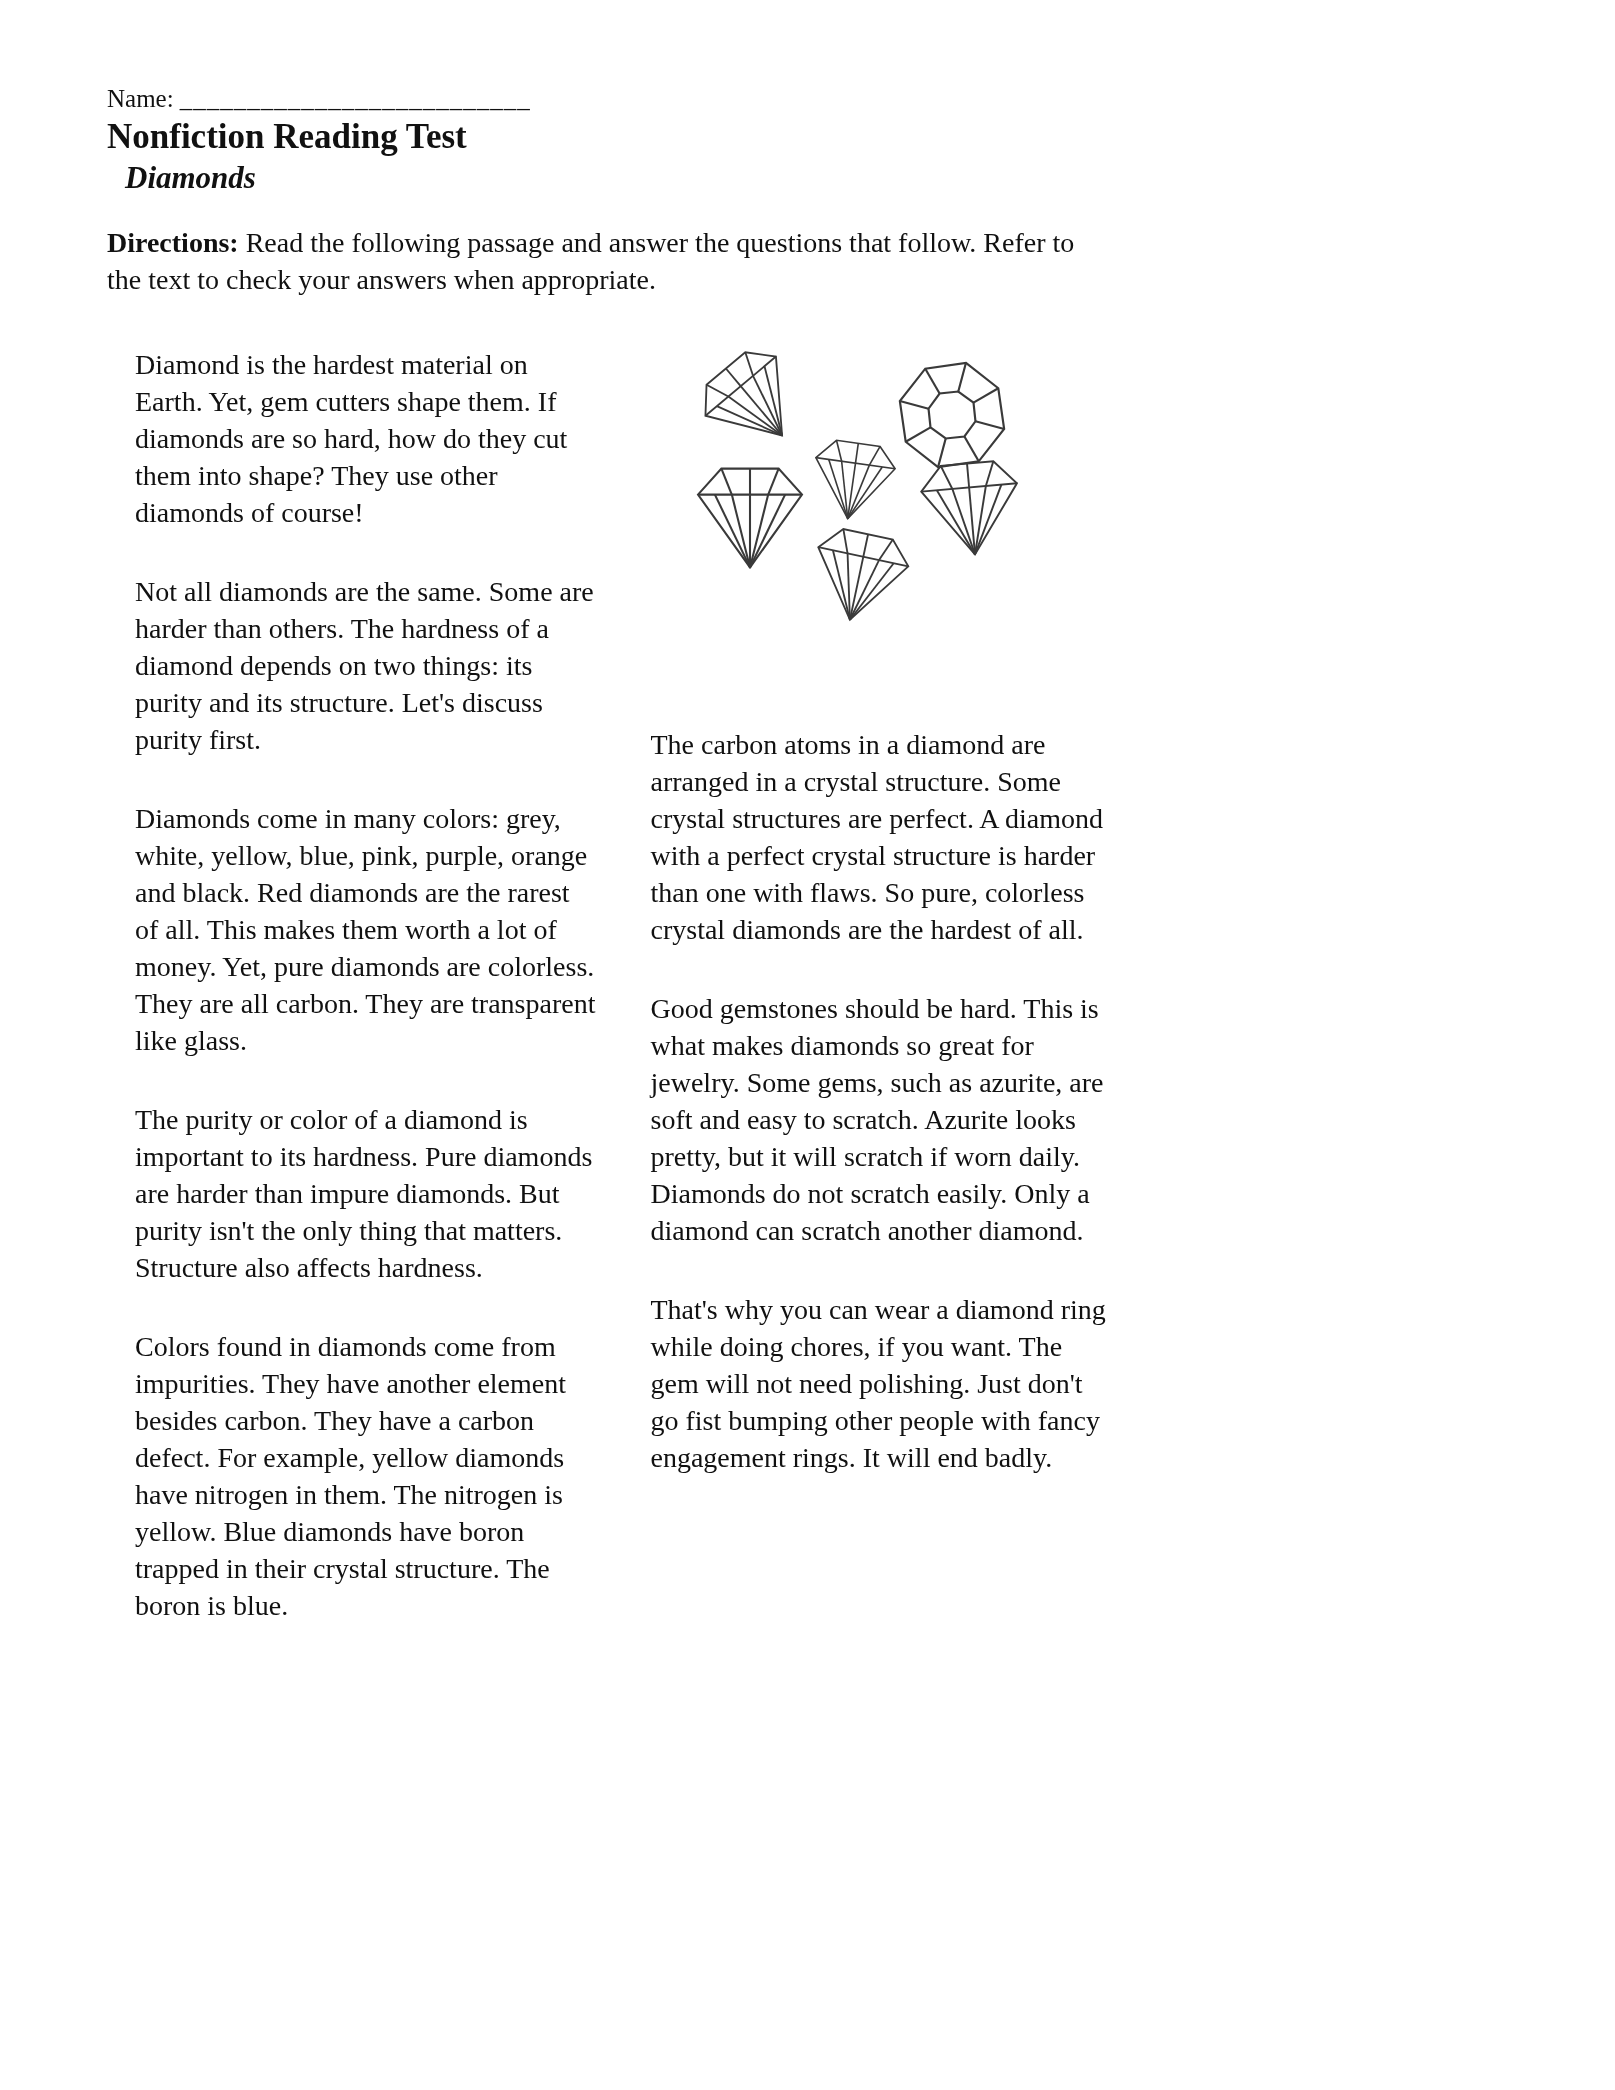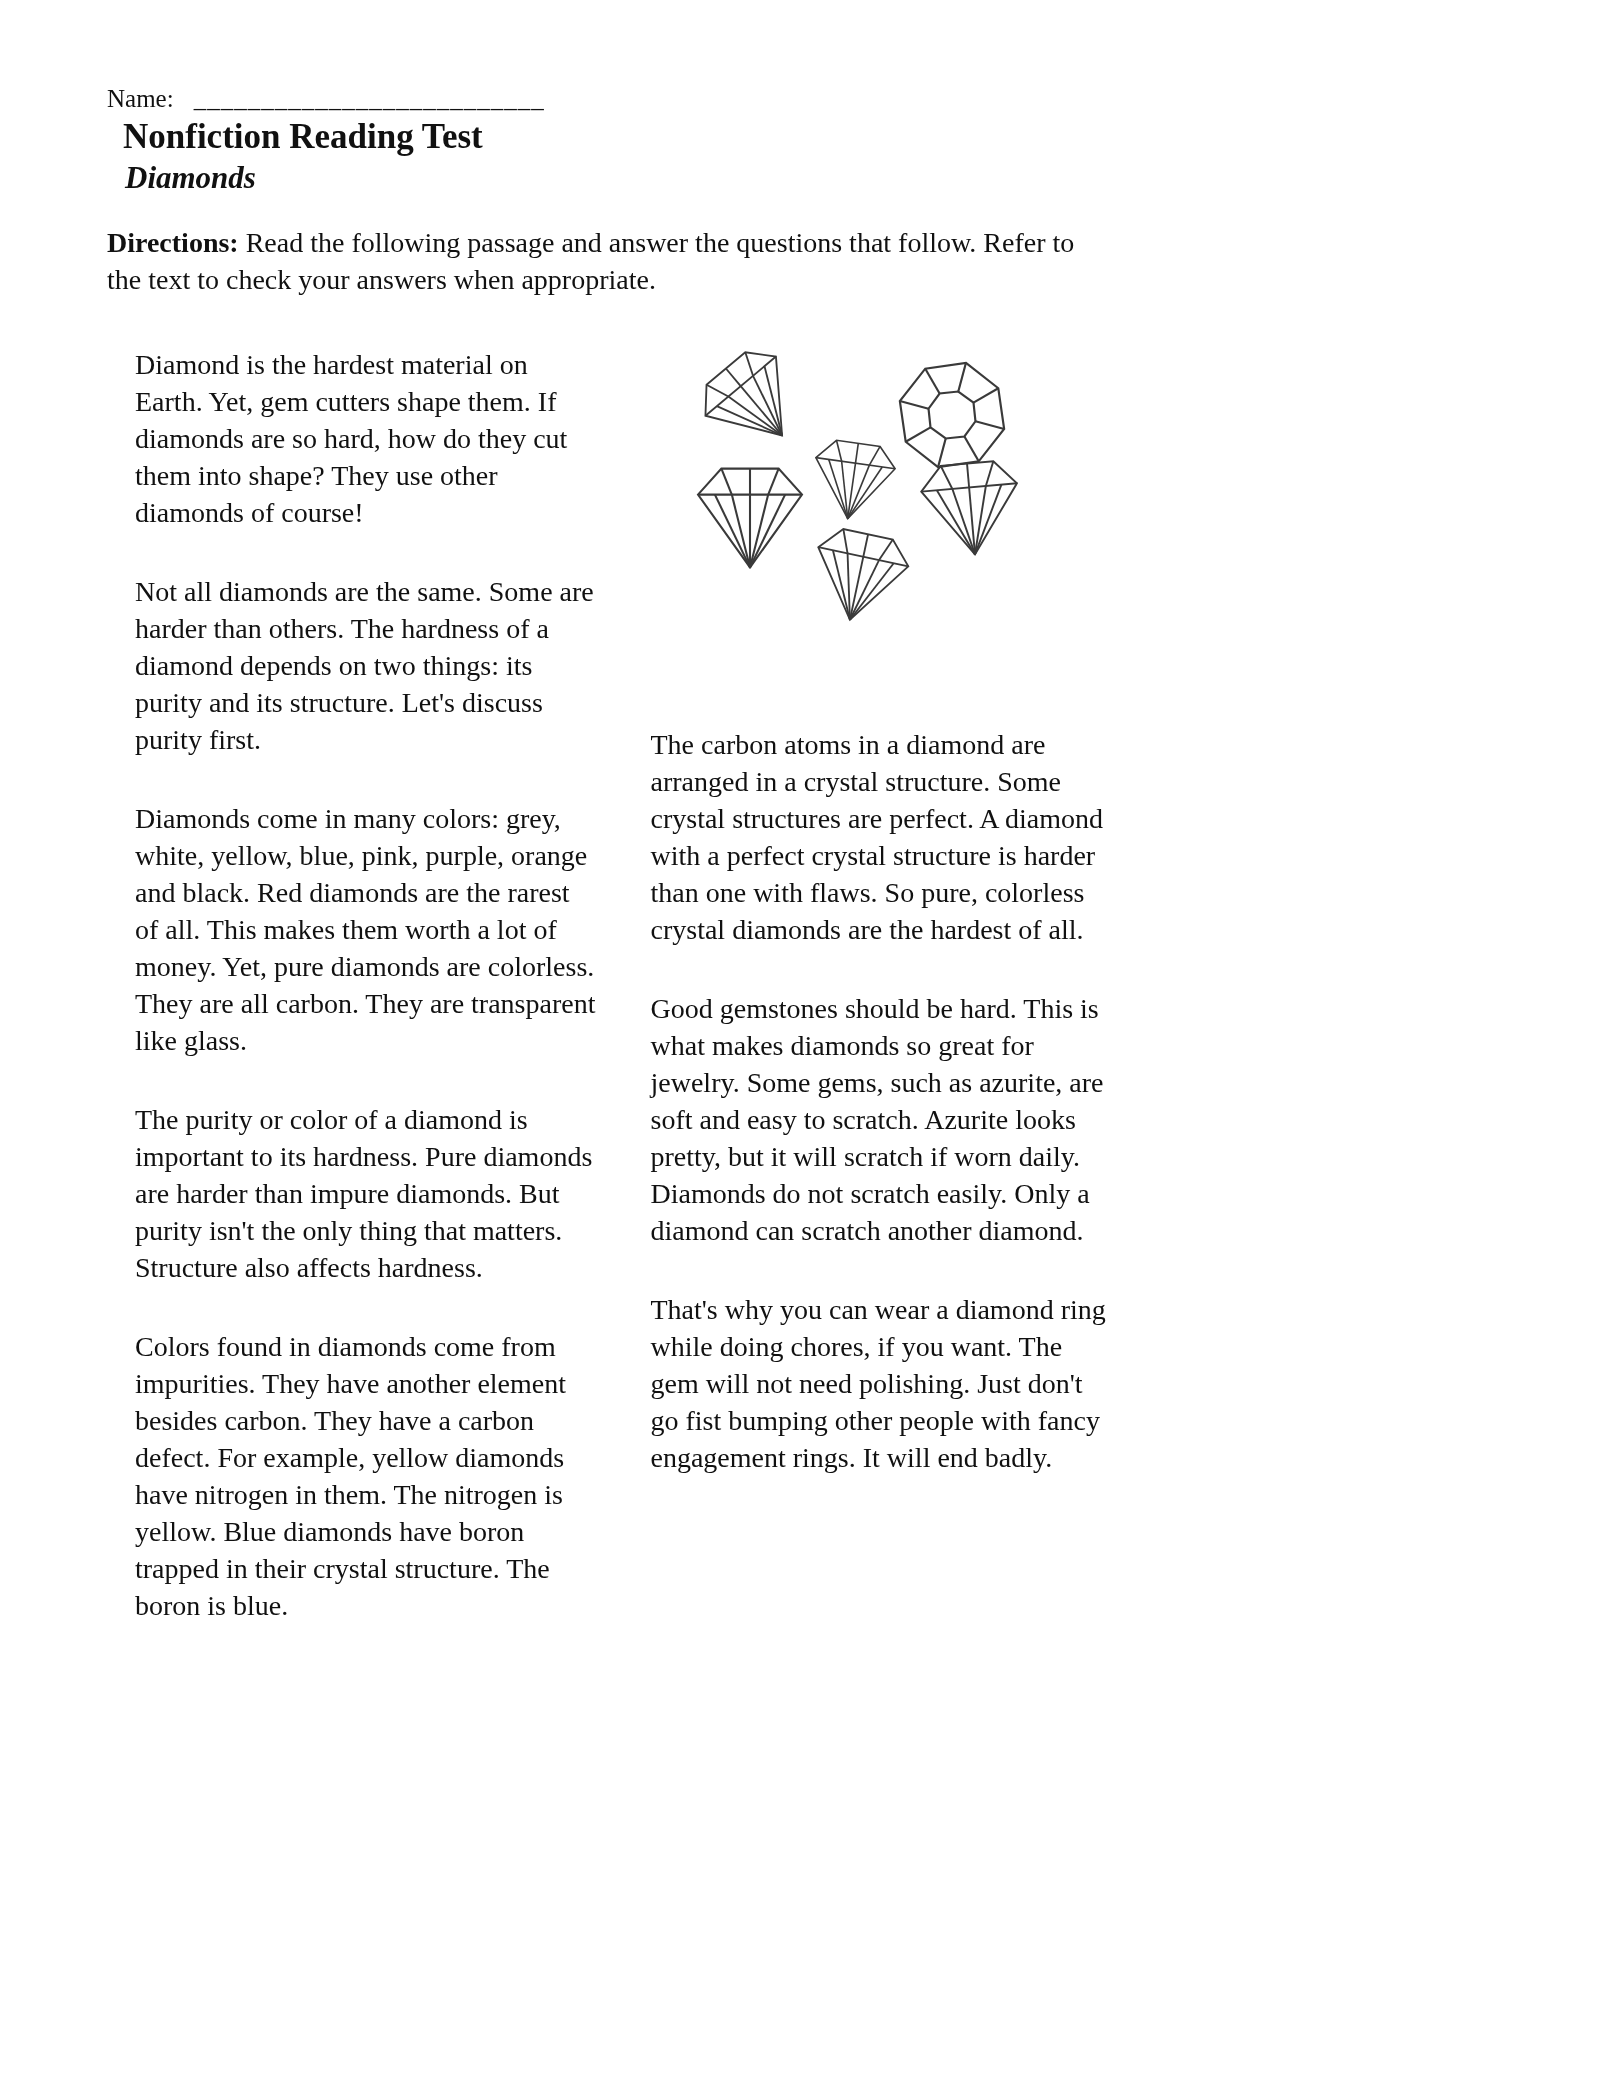--- a/index.html
+++ b/index.html
@@ -18,28 +18,28 @@
     padding: 85px 0 0 107px;
     width: 1005px;
   }
   .name-row {
     display: flex;
     align-items: baseline;
     font-size: 25px;
     margin-bottom: 0;
   }
   .name-blank {
-    margin-left: 20px;
+    margin-left: 6px;
     letter-spacing: 1px;
     white-space: nowrap;
   }
   h1.title {
     font-size: 35px;
     font-weight: bold;
-    margin: 4px 0 0 16px;
+    margin: 4px 0 0 0;
     line-height: 1.15;
   }
   h2.subtitle {
     font-size: 31px;
     font-weight: bold;
     font-style: italic;
     margin: 3px 0 0 18px;
     line-height: 1.15;
   }
   .directions {

